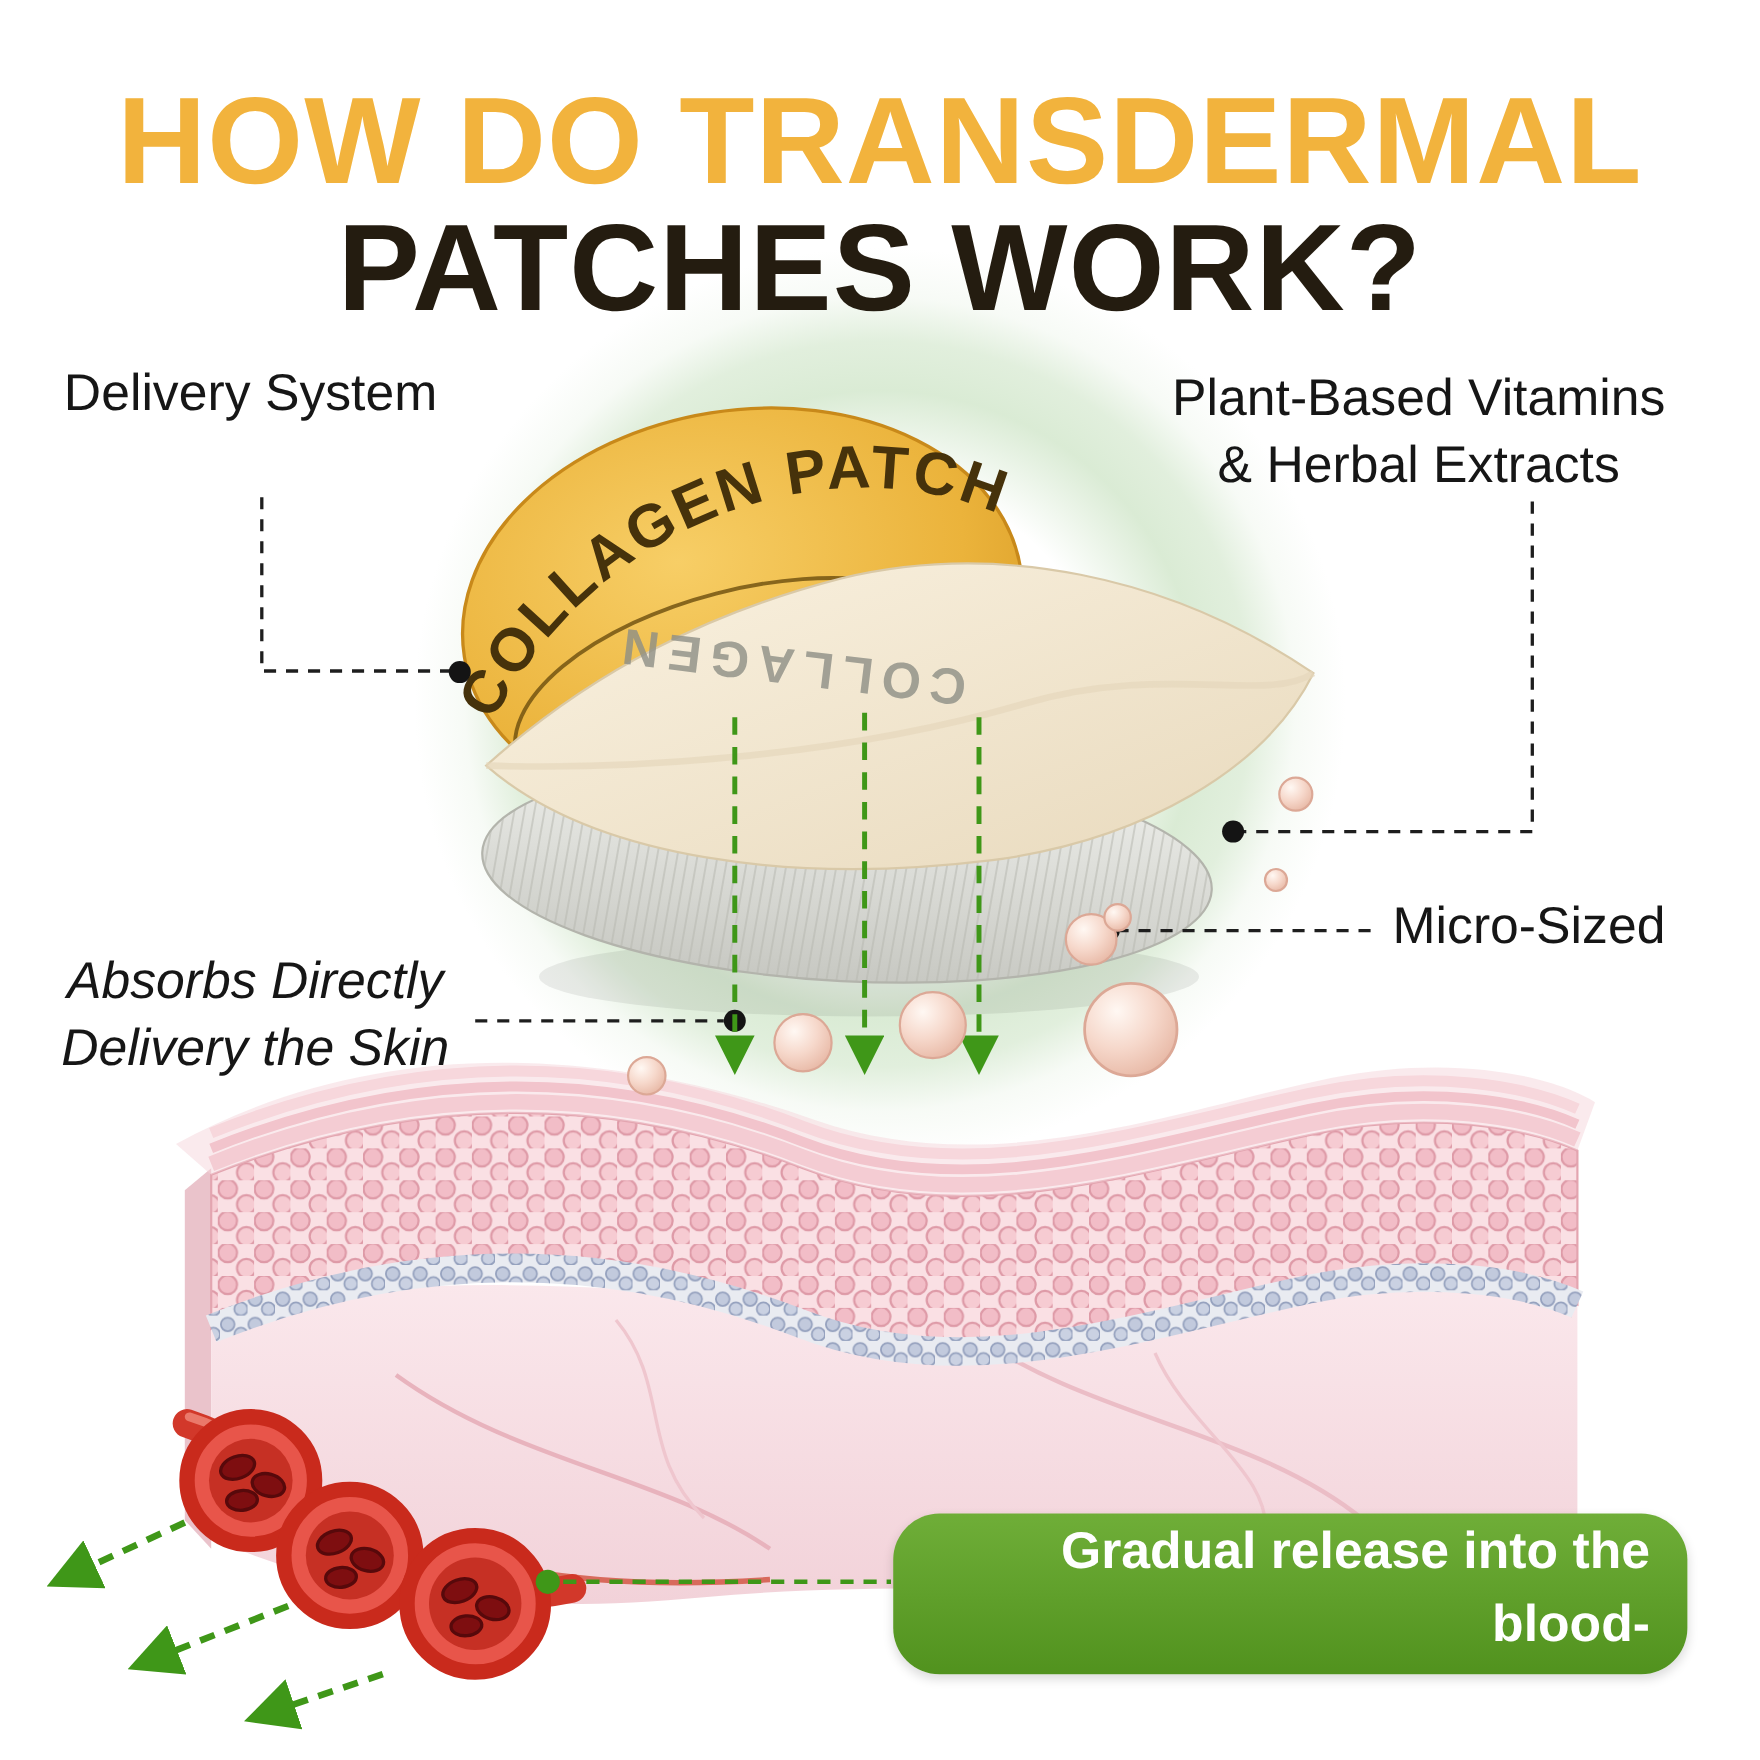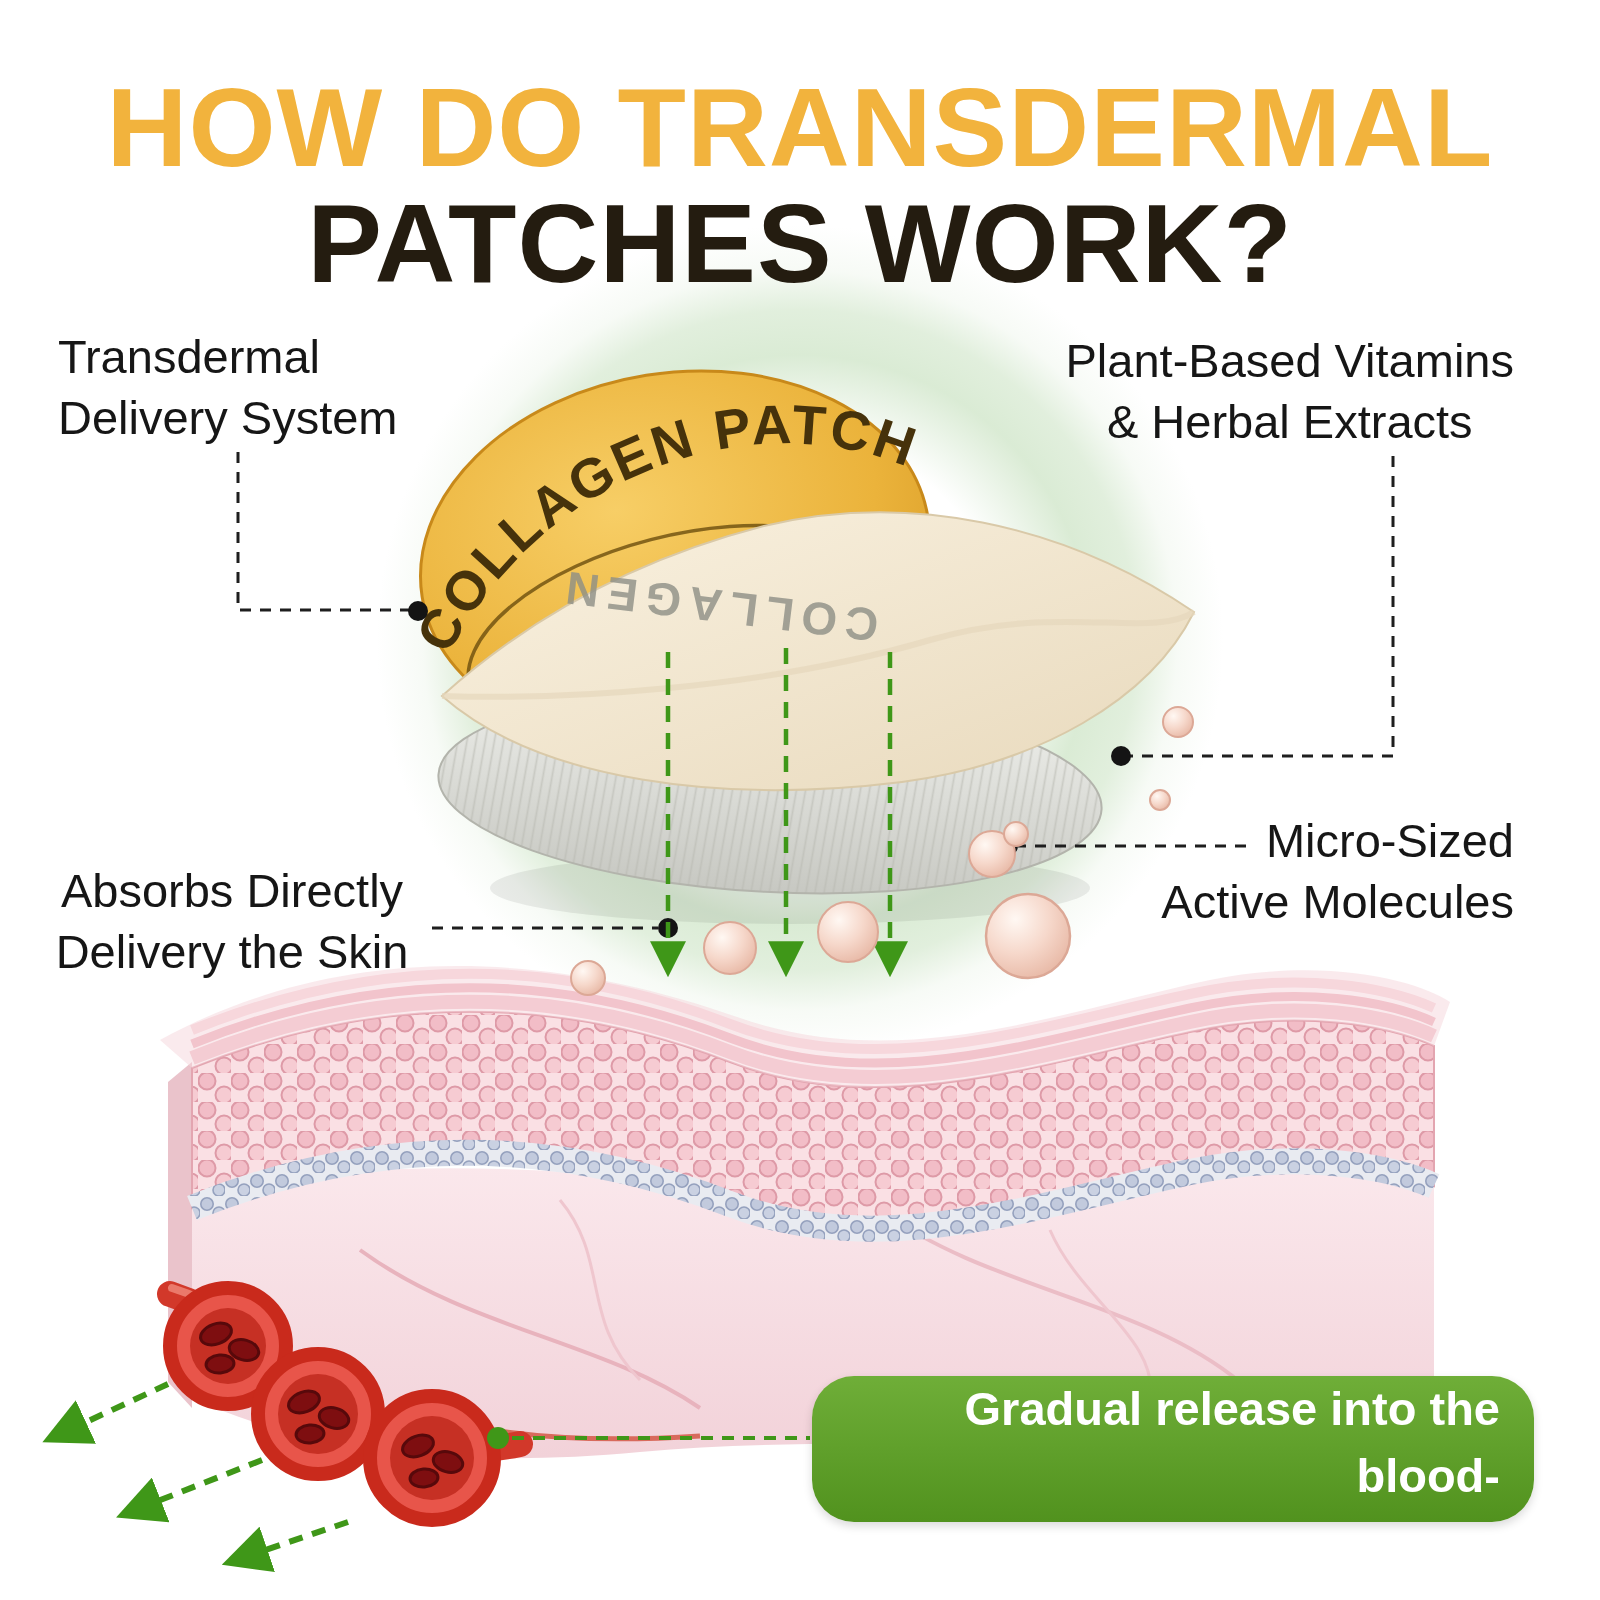--- a/index.html
+++ b/index.html
@@ -16,21 +16,21 @@
       rgba(228,240,224,0.3) 74%, rgba(255,255,255,0) 83%);
   }
   .art { position: absolute; left: 0; top: 0; width: 1600px; height: 1600px; }
   .title { position: absolute; top: 26px; left: 0; width: 100%; text-align: center;
     font-weight: bold; line-height: 1.04; letter-spacing: 1px; margin-top: 44px; }
   .title .t1 { display: block; font-size: 112px; color: var(--title-accent, #F2B33D); }
   .title .t2 { display: block; font-size: 112px; color: var(--title-dark, #241C10); }
   .label { position: absolute; font-size: 47px; line-height: 1.3; color: var(--label-text, #161616); }
   .label-delivery { left: 58px; top: 326px; text-align: left; }
   .label-vitamins { right: 86px; top: 330px; text-align: center; }
-  .label-absorbs { left: 36px; top: 860px; width: 392px; text-align: center; }
+  .label-absorbs { left: 36px; top: 860px; width: 392px; text-align: center; font-style: italic; }
   .label-micro { right: 86px; top: 810px; text-align: right; }
   .callout {
     position: absolute; left: 812px; top: 1376px; width: 722px; height: 146px;
     border-radius: 42px; box-sizing: border-box; padding: 0 34px;
     background: linear-gradient(180deg, var(--callout-green-top, #6FAE38), var(--callout-green-bottom, #51921E));
     color: #ffffff; font-size: 47px; font-weight: bold; line-height: 1.42;
     display: flex; flex-direction: column; justify-content: flex-start; text-align: right;
     box-shadow: 0 4px 10px rgba(0,0,0,0.15);
   }
 </style>
@@ -194,36 +194,34 @@
     <circle cx="498" cy="1438" r="11" fill="#3F9718"></circle>
     <path d="M512 1438 L 810 1438" stroke="#3F9718" stroke-width="4" stroke-dasharray="12 9" fill="none"></path>
   </svg>
 
   <div class="title">
     <span class="t1">HOW DO TRANSDERMAL</span>
     <span class="t2">PATCHES WORK?</span>
   </div>
 
   <div class="label label-delivery">
-    <div>Transdermal</div>
     <div>Delivery System</div>
   </div>
 
   <div class="label label-vitamins">
     <div>Plant-Based Vitamins</div>
     <div>&amp; Herbal Extracts</div>
   </div>
 
   <div class="label label-absorbs">
     <div>Absorbs Directly</div>
     <div>Delivery the Skin</div>
   </div>
 
   <div class="label label-micro">
     <div>Micro-Sized</div>
-    <div>Active Molecules</div>
   </div>
 
   <div class="callout">
     <div>Gradual release into the blood-</div>
   </div>
 
 </div>
 
 </body></html>

